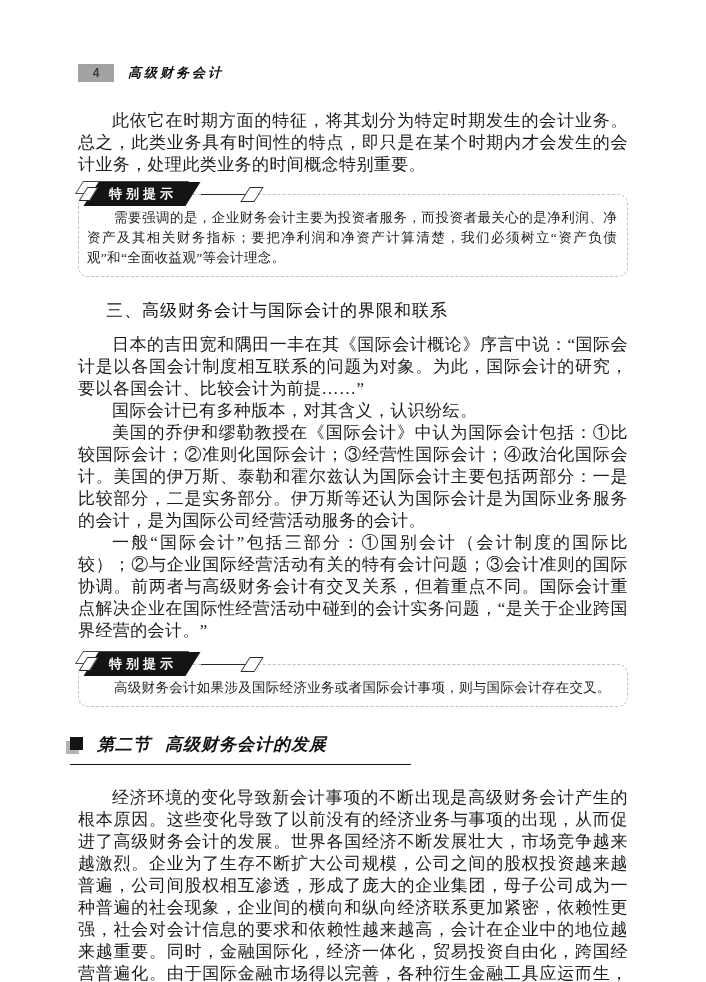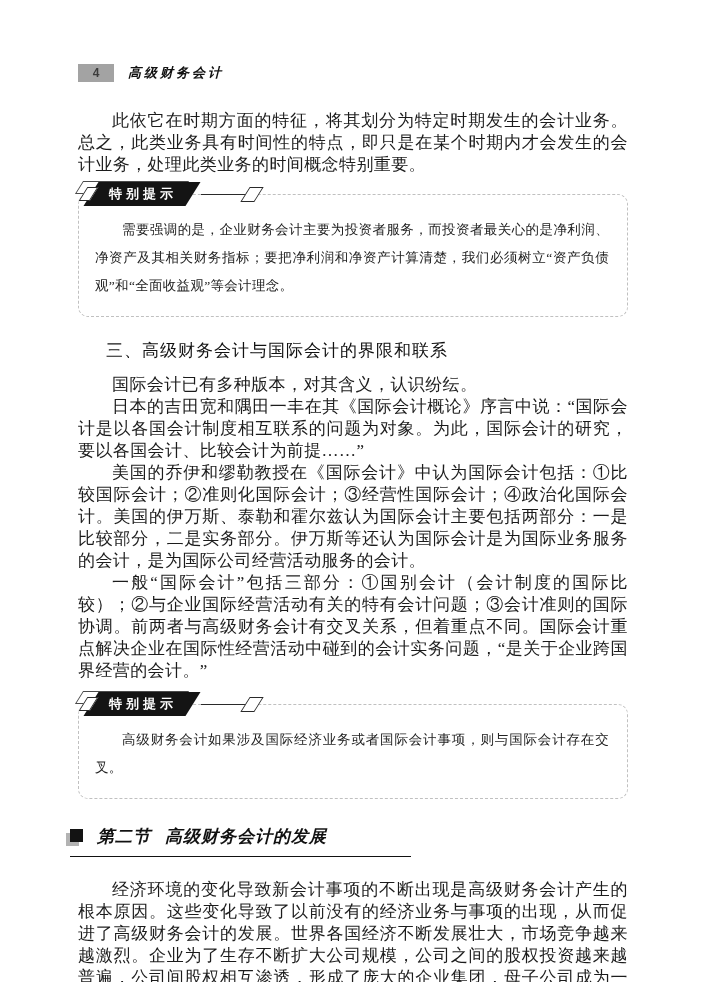--- a/index.html
+++ b/index.html
@@ -36,21 +36,21 @@
   
   .callout {
     position:relative;
     margin:18px 0 0 0;
     border:1px dashed #c0c0c0;
     border-radius:10px;
     padding:13px 10px 8px 8px;
   }
   .callout.second { margin-top:22px; }
   .callout-text {
-    margin:8px; font-size:13.5px; line-height:28px; letter-spacing:0.3px;
+    margin:0; font-size:13.5px; line-height:20px; letter-spacing:0.3px;
     text-align:justify; text-indent:2em; color:#222;
   }
   .tip-banner {
     position:absolute; top:-12px; left:4px; height:22px;
     display:flex; align-items:center;
   }
   .tb-ghost {
     position:absolute; left:-4px; top:-2px; width:104px; height:11px;
     border:1px solid #4a4a4a; background:#fff; transform:skewX(-32deg);
   }
@@ -111,22 +111,22 @@
       <span class="tb-lead"></span>
       <span class="tb-main"><span>特别提示</span></span>
       <span class="tb-tail"></span>
       <span class="tb-deco-end"></span>
     </div>
     <p class="callout-text">需要强调的是，企业财务会计主要为投资者服务，而投资者最关心的是净利润、净资产及其相关财务指标；要把净利润和净资产计算清楚，我们必须树立“资产负债观”和“全面收益观”等会计理念。</p>
   </div>
 
   <h2 class="sec3">三、高级财务会计与国际会计的界限和联系</h2>
 
+  <p class="body-p">日本的吉田宽和隅田一丰在其《国际会计概论》序言中说：“国际会计是以各国会计制度相互联系的问题为对象。为此，国际会计的研究，要以各国会计、比较会计为前提……”</p>
   <p class="body-p">国际会计已有多种版本，对其含义，认识纷纭。</p>
-  <p class="body-p">日本的吉田宽和隅田一丰在其《国际会计概论》序言中说：“国际会计是以各国会计制度相互联系的问题为对象。为此，国际会计的研究，要以各国会计、比较会计为前提……”</p>
   <p class="body-p">美国的乔伊和缪勒教授在《国际会计》中认为国际会计包括：①比较国际会计；②准则化国际会计；③经营性国际会计；④政治化国际会计。美国的伊万斯、泰勒和霍尔兹认为国际会计主要包括两部分：一是比较部分，二是实务部分。伊万斯等还认为国际会计是为国际业务服务的会计，是为国际公司经营活动服务的会计。</p>
   <p class="body-p">一般“国际会计”包括三部分：①国别会计（会计制度的国际比较）；②与企业国际经营活动有关的特有会计问题；③会计准则的国际协调。前两者与高级财务会计有交叉关系，但着重点不同。国际会计重点解决企业在国际性经营活动中碰到的会计实务问题，“是关于企业跨国界经营的会计。”</p>
 
   <div class="callout second">
     <div class="tip-banner">
       <span class="tb-ghost"></span>
       <span class="tb-lead"></span>
       <span class="tb-main"><span>特别提示</span></span>
       <span class="tb-tail"></span>
       <span class="tb-deco-end"></span>

